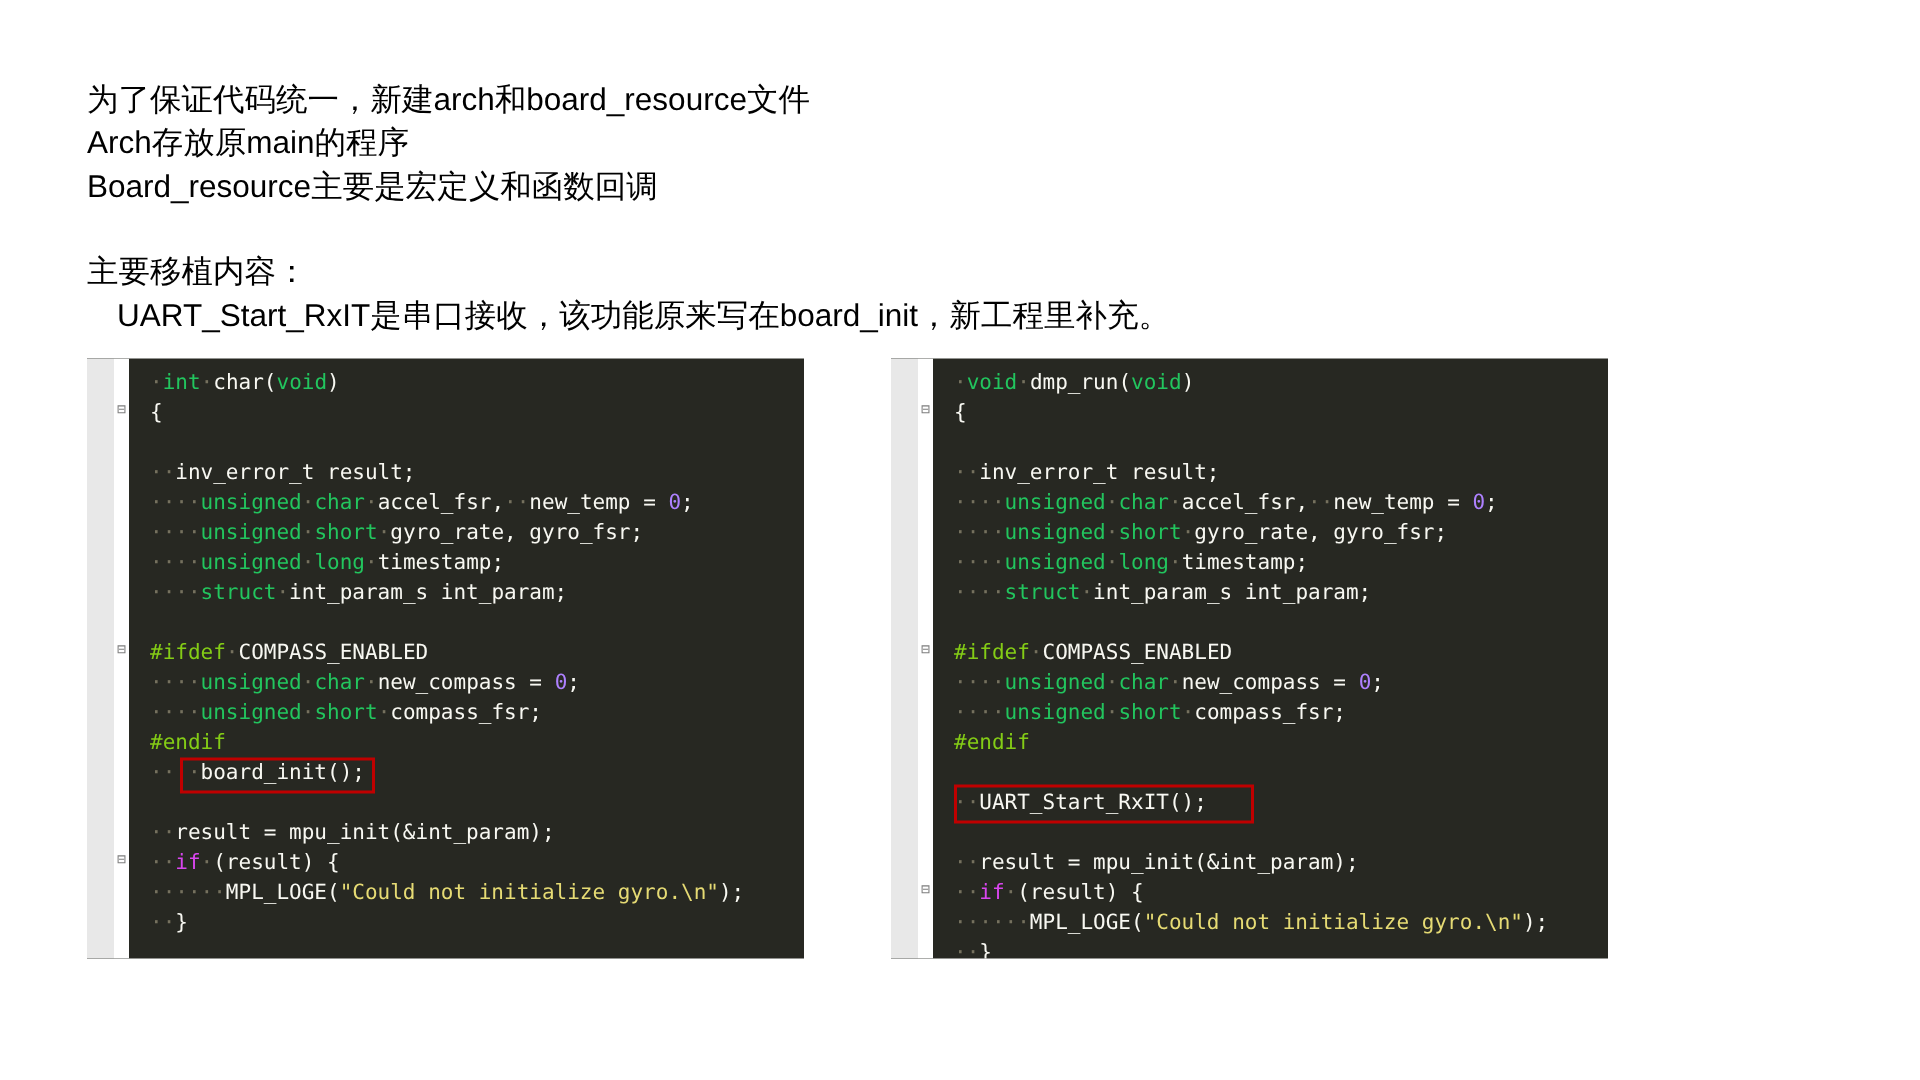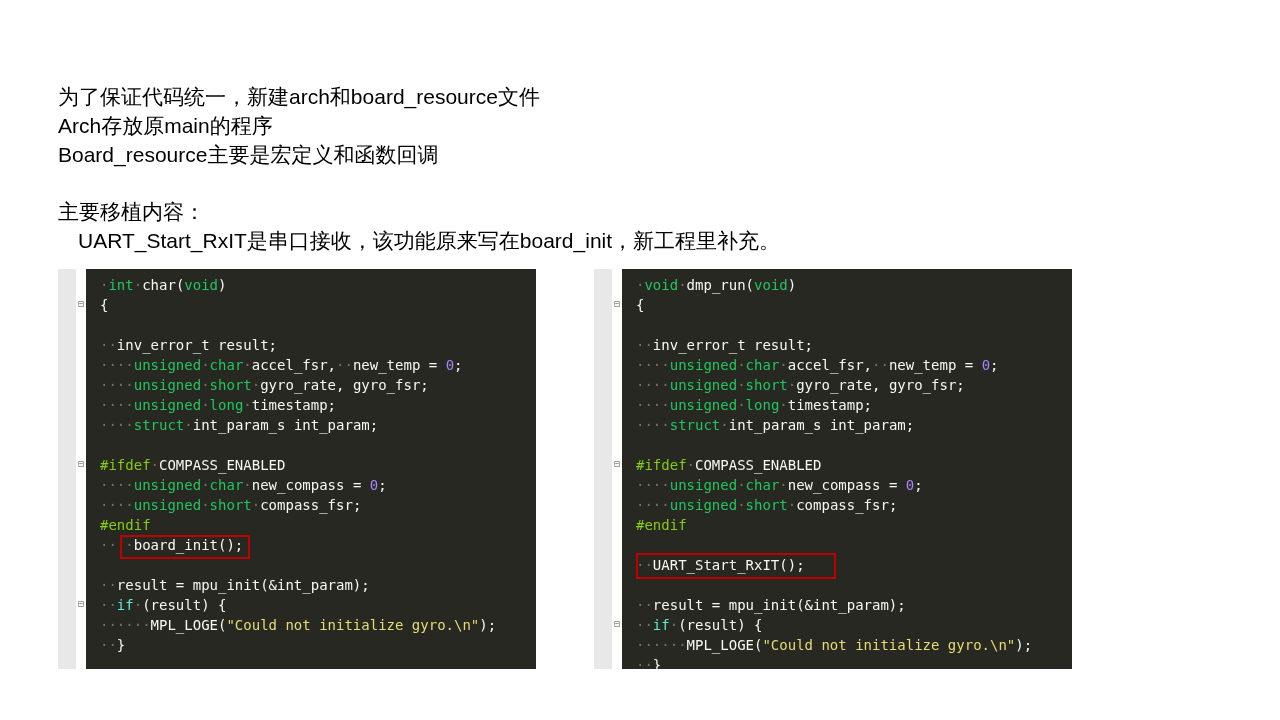--- a/index.html
+++ b/index.html
@@ -5,21 +5,21 @@
   * { margin: 0; padding: 0; box-sizing: border-box; }
   body {
     background: #ffffff;
     font-family: "Microsoft YaHei", Arial, sans-serif;
     width: 1280px;
     height: 720px;
     overflow: hidden;
     position: relative;
   }
   .content {
-    padding: 82px 60px 0 58px;
+    padding: 52px 60px 0 58px;
   }
   .desc {
     font-size: 21px;
     line-height: 29px;
     color: #000;
   }
   .desc .spacer { height: 28px; }
   .ind { padding-left: 20px; }
   .code-row {
     display: flex;
@@ -57,21 +57,21 @@
     position: absolute;
     left: 18px; top: 6px;
     width: 10px;
     font-size: 10px;
     color: #808080;
     text-align: center;
   }
   .fold-marks div { height: 20px; line-height: 20px; }
   pre { white-space: pre; }
   .kw   { color: #22c55e; }
-  .kw2  { color: #5eead4; }
+  .kw2  { color: #d946ef; }
   .str  { color: #e6db74; }
   .num  { color: #ae81ff; }
   .pp   { color: #84cc16; }
   .ws   { color: #75715e; }
   .fn   { color: #f8f8f2; }
   .redbox {
     position: absolute;
     border: 2px solid #c00000;
     pointer-events: none;
   }

